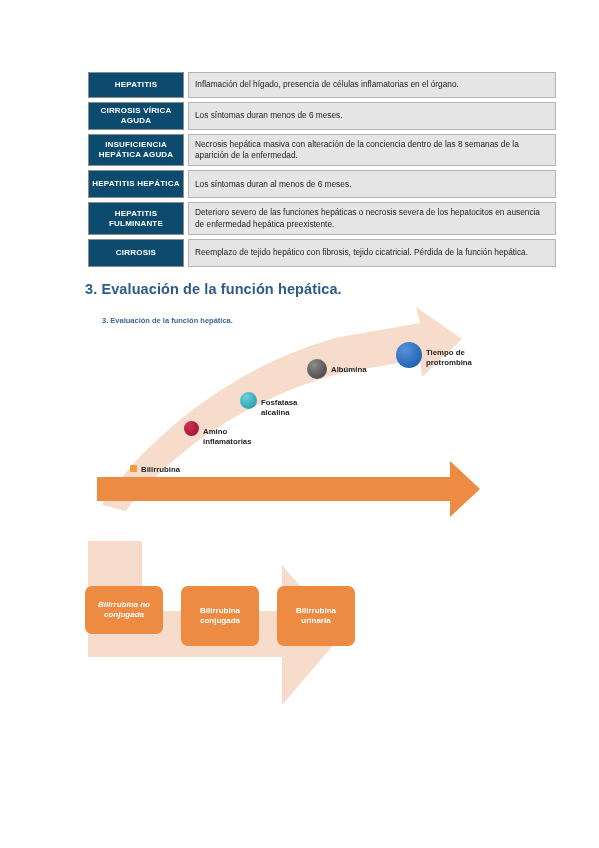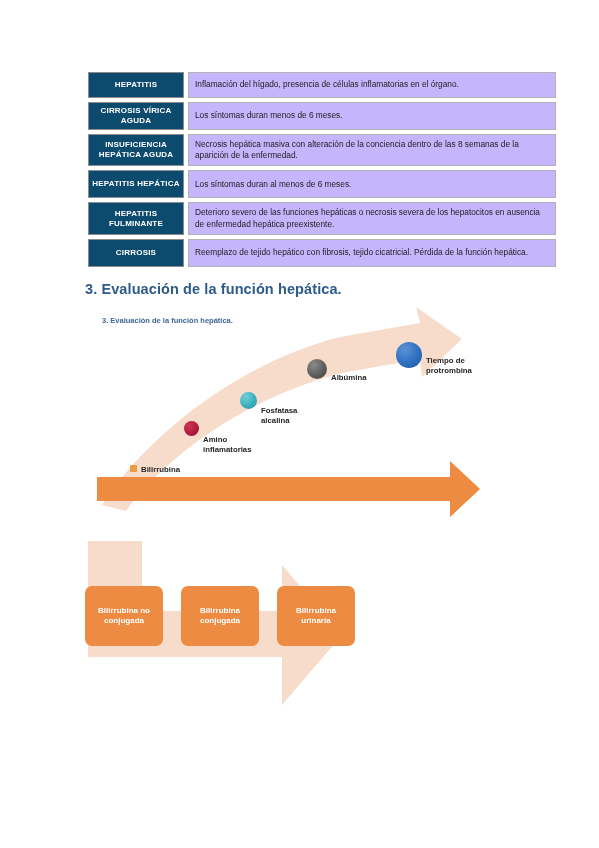--- a/index.html
+++ b/index.html
@@ -42,21 +42,21 @@
     line-height: 1.25;
     text-align: center;
     display: flex;
     align-items: center;
     justify-content: center;
     padding: 3px 2px;
     box-sizing: border-box;
   }
   .def-cell {
     flex: 1 1 auto;
-    background: #c4b5fd;
+    background: #e5e5e5;
     border: 1px solid #b3b3b3;
     margin-left: 4px;
     font-size: 8.3px;
     line-height: 1.35;
     color: #222222;
     padding: 4px 6px;
     display: flex;
     align-items: center;
     box-sizing: border-box;
   }
@@ -104,21 +104,21 @@
   .dot {
     border-radius: 50%;
     flex: 0 0 auto;
   }
   .node-label {
     font-size: 7.8px;
     font-weight: bold;
     line-height: 1.25;
     color: #262626;
     margin-left: 4px;
-    margin-top: 14px;
+    margin-top: 6px;
     white-space: pre-line;
   }
 
   
   #node-bilirrubina { left: 50px; top: 160px; }
   #node-bilirrubina .dot { width: 7px; height: 7px; border-radius: 1px; background: #ef9b42; }
   #node-bilirrubina .node-label { margin-top: 0px; }
 
   #node-amino { left: 104px; top: 116px; }
   #node-amino .dot { width: 15px; height: 15px; background: radial-gradient(circle at 34% 30%, #cf3355 0%, #b01b3e 55%, #8e1430 100%); }
@@ -142,21 +142,21 @@
     font-weight: bold;
     line-height: 1.3;
     text-align: center;
     display: flex;
     align-items: center;
     justify-content: center;
     white-space: pre-line;
     box-sizing: border-box;
     padding: 2px;
   }
-  #box-no-conjugada { left: 5px;   top: 281px; width: 78px; height: 60px; }
+  #box-no-conjugada { left: 5px;   top: 281px; width: 78px; height: 48px; font-style: italic; }
   #box-conjugada    { left: 101px; top: 281px; width: 78px; height: 60px; }
   #box-urinaria     { left: 197px; top: 281px; width: 78px; height: 60px; }
 </style>
 </head>
 <body>
 
 <div id="definitions-table">
 
   <div class="row r-h1">
     <div class="term-cell">HEPATITIS</div>

